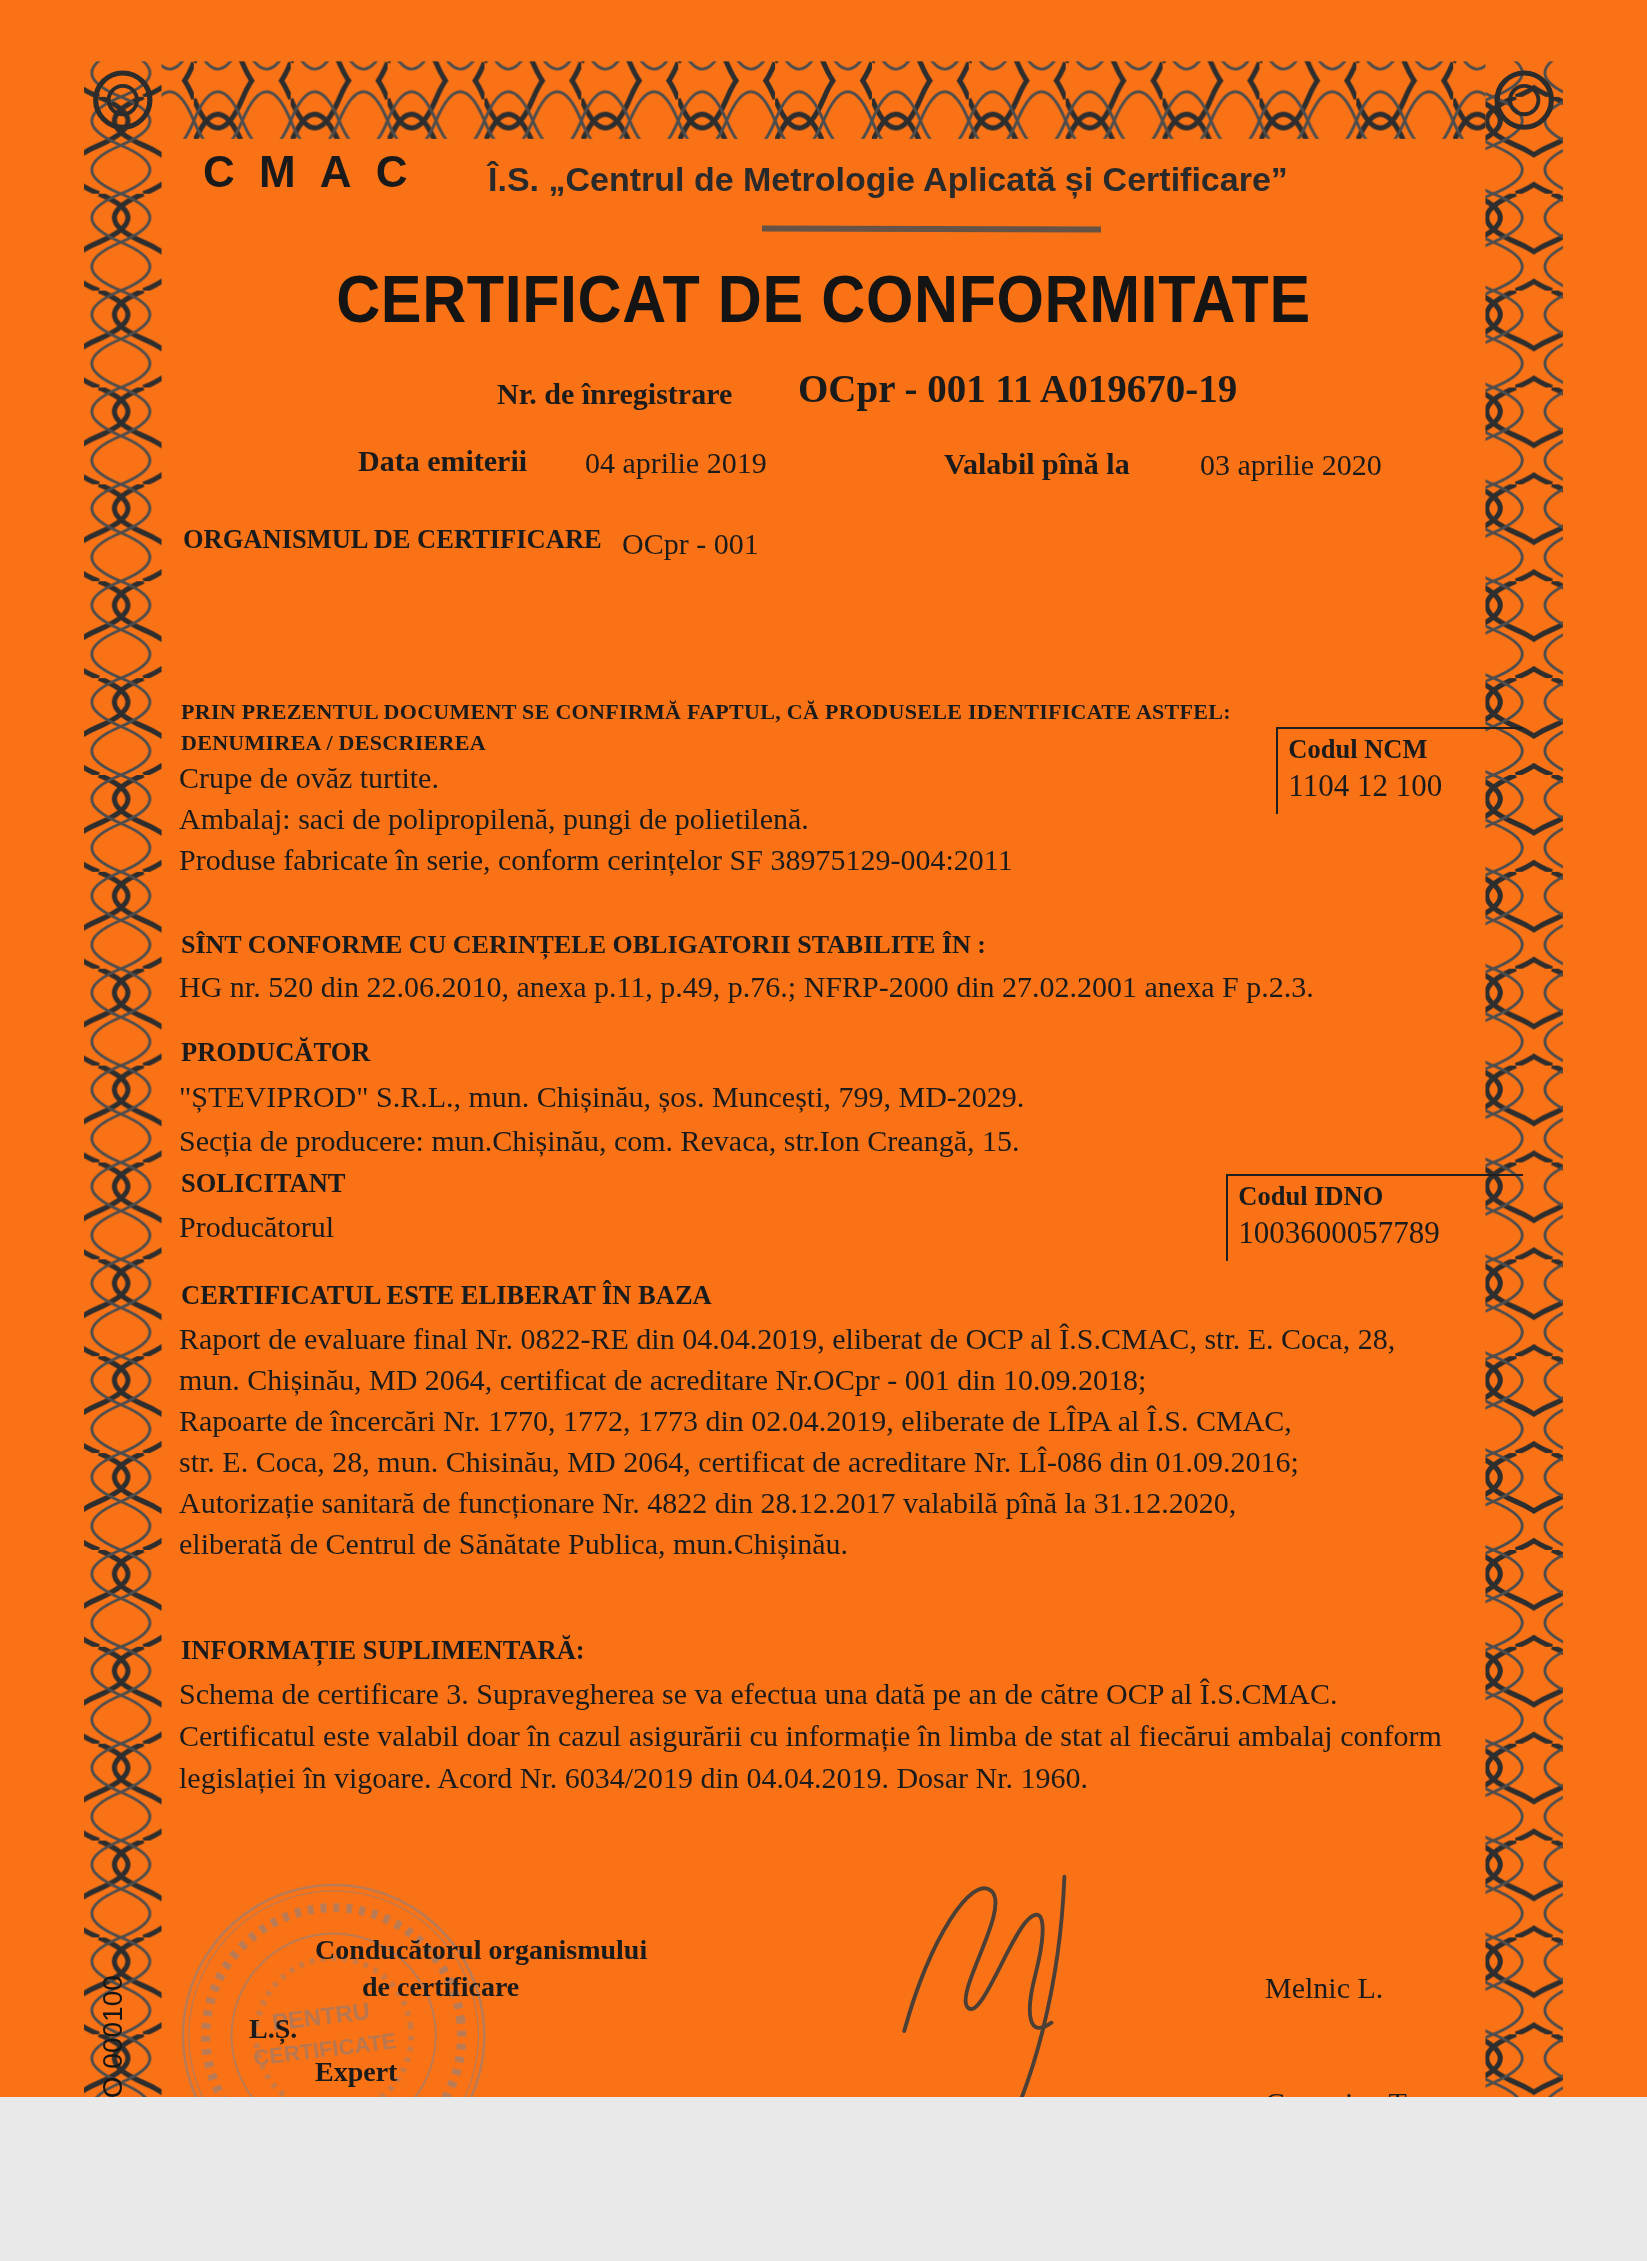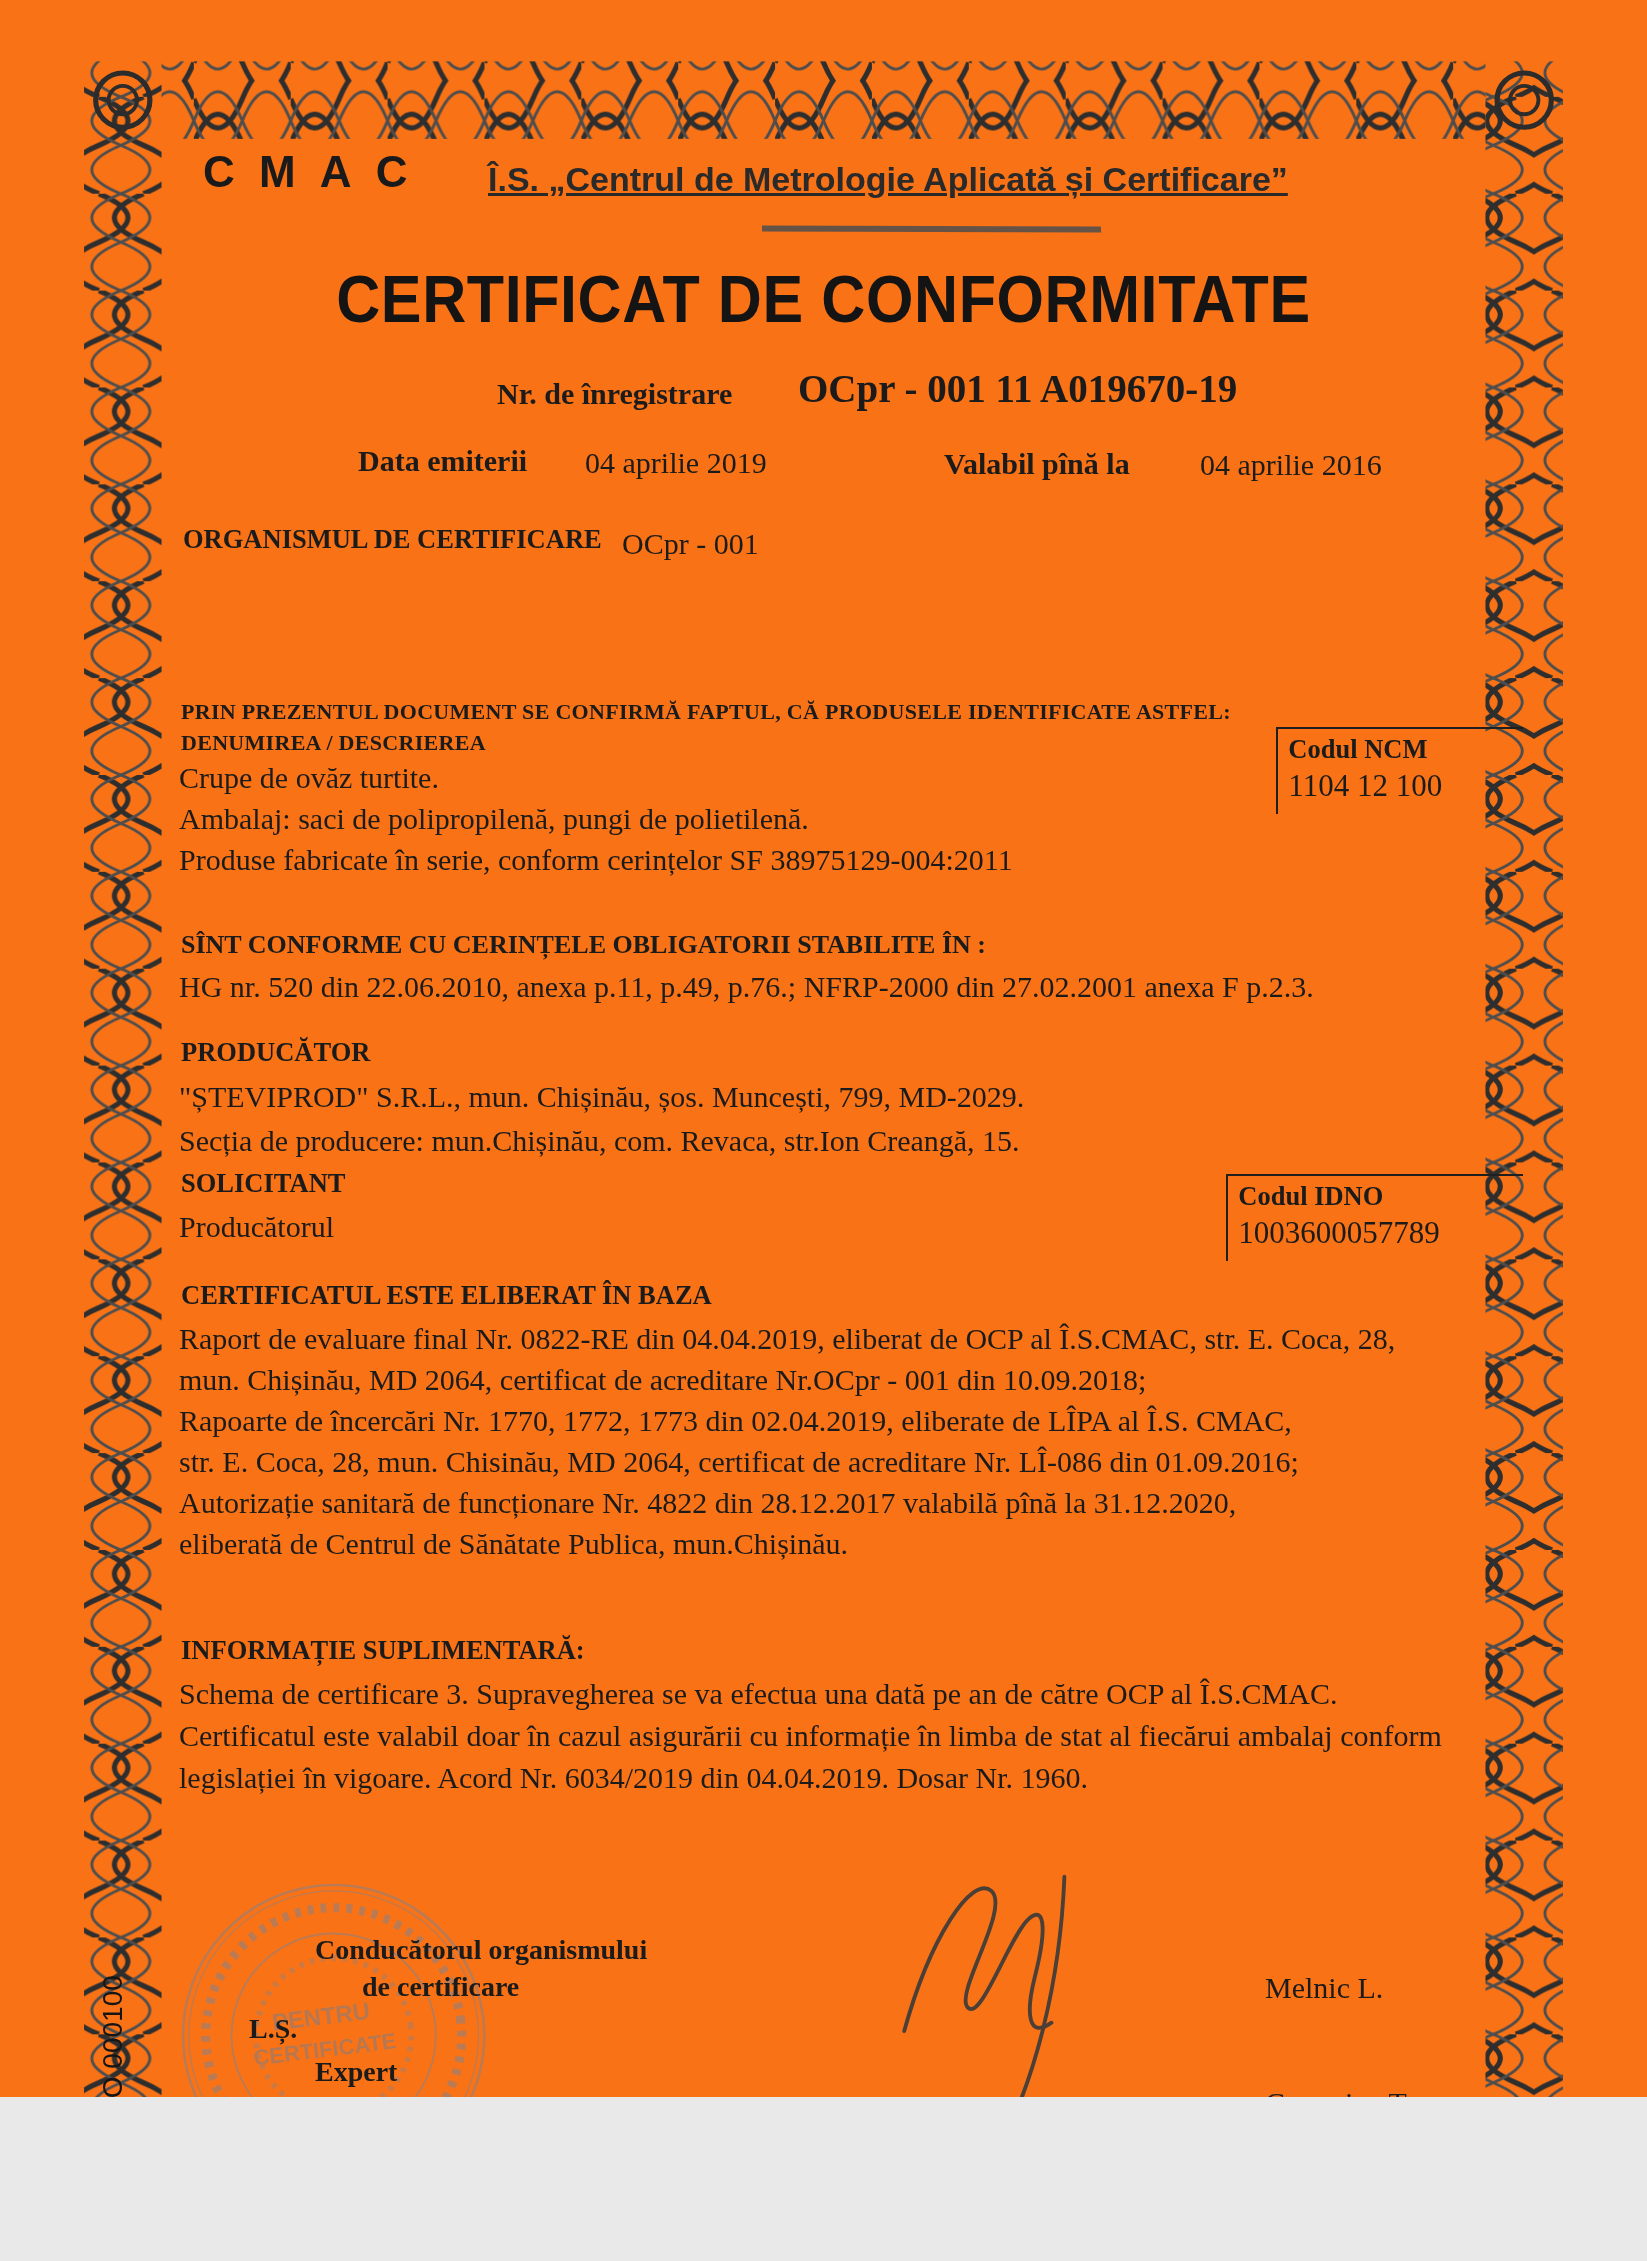--- a/index.html
+++ b/index.html
@@ -31,21 +31,21 @@
     transform:scaleY(1.08);
   }
   #cmac-logo {
     position:absolute; left:203px; top:147px;
     font-family:"Liberation Sans", sans-serif; font-weight:bold;
     font-size:44px; letter-spacing:0.55em; color:#1a1a1a;
   }
   #org-name {
     position:absolute; left:488px; top:160px;
     font-family:"Liberation Sans", sans-serif; font-weight:bold;
-    font-size:34px; color:#2a2a2a;text-decoration:underline;
+    font-size:34px; color:#2a2a2a;
   }
   #org-underline {
     position:absolute; left:762px; top:226px; width:339px; height:5.8px;
     background:#4d4d4d; opacity:0.85; transform:rotate(0.2deg);
   }
   #serial {
     position:absolute; left:97px; top:2162px;
     font-family:"Liberation Sans", sans-serif; font-size:28px; color:#151515;
     transform:rotate(-90deg); transform-origin:left top; white-space:nowrap;
   }
@@ -91,21 +91,21 @@
   <div id="org-underline"></div>
 
   <div id="title">CERTIFICAT DE CONFORMITATE</div>
 
   <div class="t b" style="left:497px; top:377px; font-size:30px;">Nr. de înregistrare</div>
   <div class="t b" style="left:798px; top:366px; font-size:39px;">OCpr - 001 11 A019670-19</div>
 
   <div class="t b" style="left:358px; top:444px; font-size:30px;">Data emiterii</div>
   <div class="t" style="left:585px; top:446px; font-size:30px;">04 aprilie 2019</div>
   <div class="t b" style="left:944px; top:447px; font-size:30px;">Valabil pînă la</div>
-  <div class="t" style="left:1200px; top:448px; font-size:30px;">04 aprilie 2016</div>
+  <div class="t" style="left:1200px; top:448px; font-size:30px;">03 aprilie 2020</div>
 
   <div class="t lbl" style="left:183px; top:524px;">ORGANISMUL DE CERTIFICARE</div>
   <div class="t" style="left:622px; top:527px; font-size:30px;">OCpr - 001</div>
 
   <div class="t small34" style="left:181px; top:699px;">PRIN  PREZENTUL DOCUMENT SE CONFIRMĂ  FAPTUL,  CĂ  PRODUSELE IDENTIFICATE ASTFEL:</div>
   <div class="t small34" style="left:181px; top:730px;">DENUMIREA / DESCRIEREA</div>
 
   <div class="openbox" style="left:1276px; top:727px; width:247px; height:87px;">
     <div class="bx-label">Codul NCM</div>
     <div class="bx-value">1104 12 100</div>

